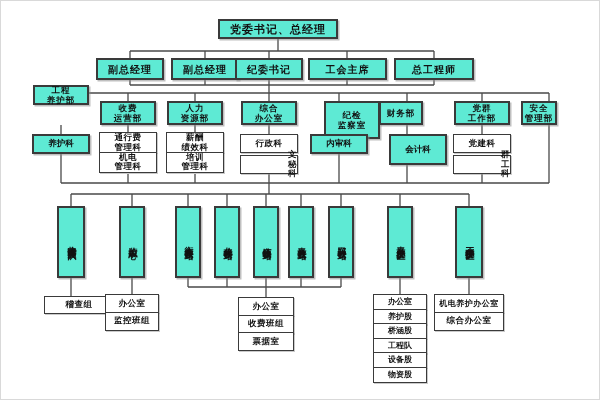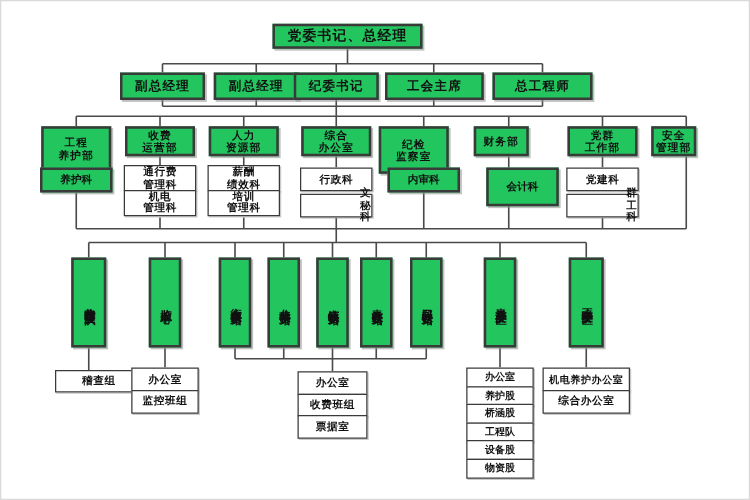--- a/index.html
+++ b/index.html
@@ -3,21 +3,21 @@
 <meta charset="utf-8">
 <style>
   html,body{margin:0;padding:0;background:#fff;}
   .canvas{
     position:relative;width:600px;height:400px;background:#fff;
     border:1px solid #d9d9d9;box-sizing:border-box;overflow:hidden;
     font-family:"Liberation Sans",sans-serif;color:#111;
   }
   svg.lines{position:absolute;left:0;top:0;width:600px;height:400px;}
   .box{
-    position:absolute;box-sizing:border-box;background:#22c55e;
+    position:absolute;box-sizing:border-box;background:#5eead4;
     border:2px solid #3a3a3a;box-shadow:1.5px 1.5px 0 rgba(140,140,140,.55);
     display:flex;align-items:center;justify-content:center;
     text-align:center;font-weight:700;line-height:1.1;
   }
   .lvl1{font-size:11px;letter-spacing:1px;}
   .lvl2{font-size:10px;letter-spacing:1px;}
   .dept{font-size:8.5px;flex-direction:column;letter-spacing:1px;}
   .dept .ln{display:block;line-height:10px;}
   .dept .ln:empty{display:none;}
   .vert{
@@ -63,37 +63,37 @@
   <div class="box lvl2" style="left:234px;top:57px;width:68px;height:22px">
     <span>纪委书记</span>
   </div>
   <div class="box lvl2" style="left:307px;top:57px;width:79px;height:22px">
     <span>工会主席</span>
   </div>
   <div class="box lvl2" style="left:393px;top:57px;width:80px;height:22px">
     <span>总工程师</span>
   </div>
 
-  <div class="box dept" style="left:32px;top:100px;width:56px;height:36px">
+  <div class="box dept" style="left:32px;top:84px;width:56px;height:20px">
     <span class="ln">工程</span>
     <span class="ln">养护部</span>
   </div>
   <div class="box dept" style="left:99px;top:100px;width:56px;height:24px">
     <span class="ln">收费</span>
     <span class="ln">运营部</span>
   </div>
   <div class="box dept" style="left:166px;top:100px;width:56px;height:24px">
     <span class="ln">人力</span>
     <span class="ln">资源部</span>
   </div>
   <div class="box dept" style="left:240px;top:100px;width:56px;height:24px">
     <span class="ln">综合</span>
     <span class="ln">办公室</span>
   </div>
-  <div class="box dept" style="left:302px;top:100px;width:56px;height:38px">
+  <div class="box dept" style="left:323px;top:100px;width:56px;height:38px">
     <span class="ln">纪检</span>
     <span class="ln">监察室</span>
   </div>
   <div class="box dept" style="left:378px;top:100px;width:44px;height:24px">
     <span class="ln">财务部</span>
 
   </div>
   <div class="box dept" style="left:453px;top:100px;width:56px;height:24px">
     <span class="ln">党群</span>
     <span class="ln">工作部</span>

